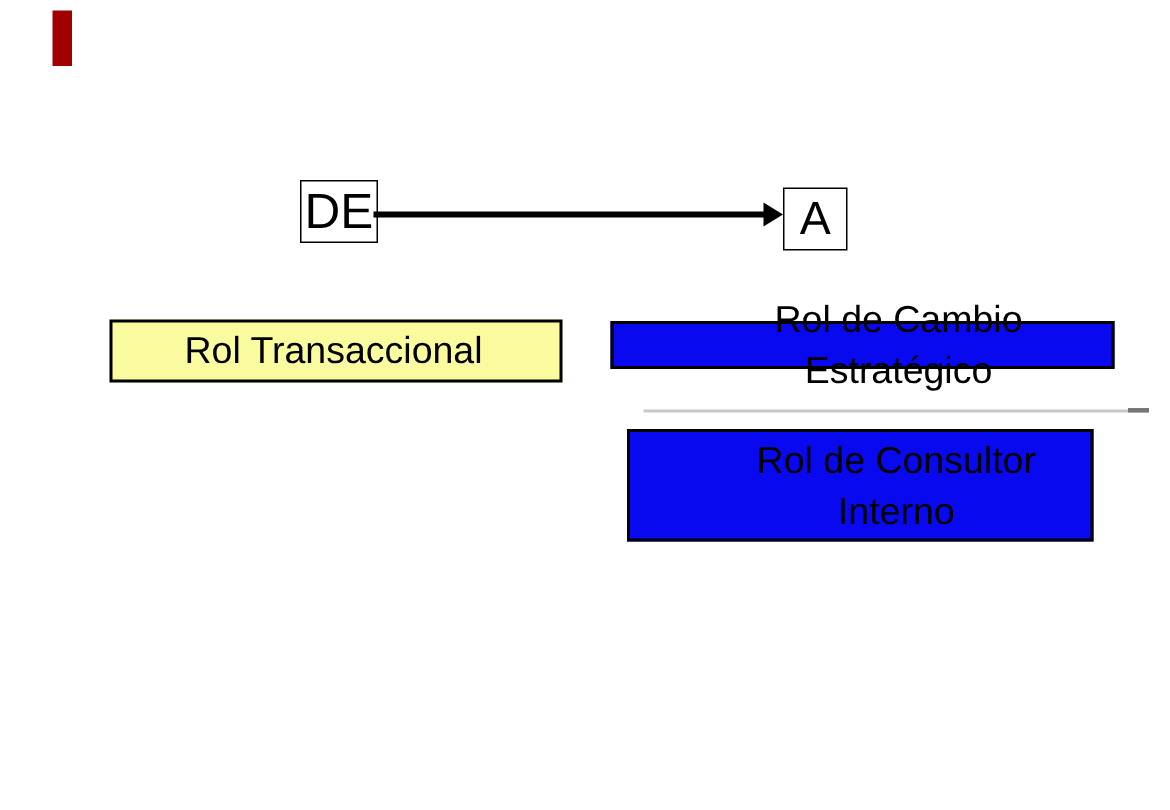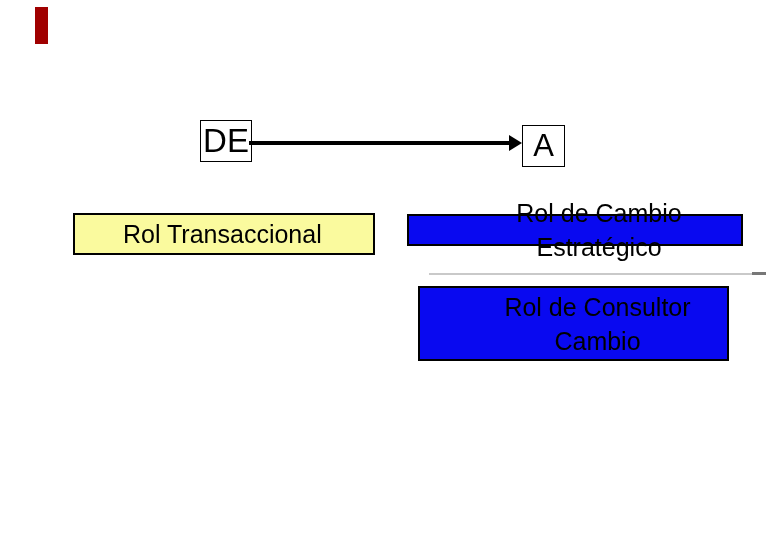--- a/index.html
+++ b/index.html
@@ -122,20 +122,20 @@
   <div class="role-box role-yellow box-transaccional">
     <span>Rol Transaccional</span>
   </div>
 
   <div class="role-box role-blue box-cambio">
     <span>Rol de Cambio Estratégico</span>
   </div>
 
 
   <div class="role-box role-blue box-consultor">
-    <span>Rol de Consultor Cambio</span>
+    <span>Rol de Consultor Interno</span>
   </div>
 
   <div class="artifact-line"></div>
   <div class="artifact-tick"></div>
 
 
 </div>
 
 </body></html>

